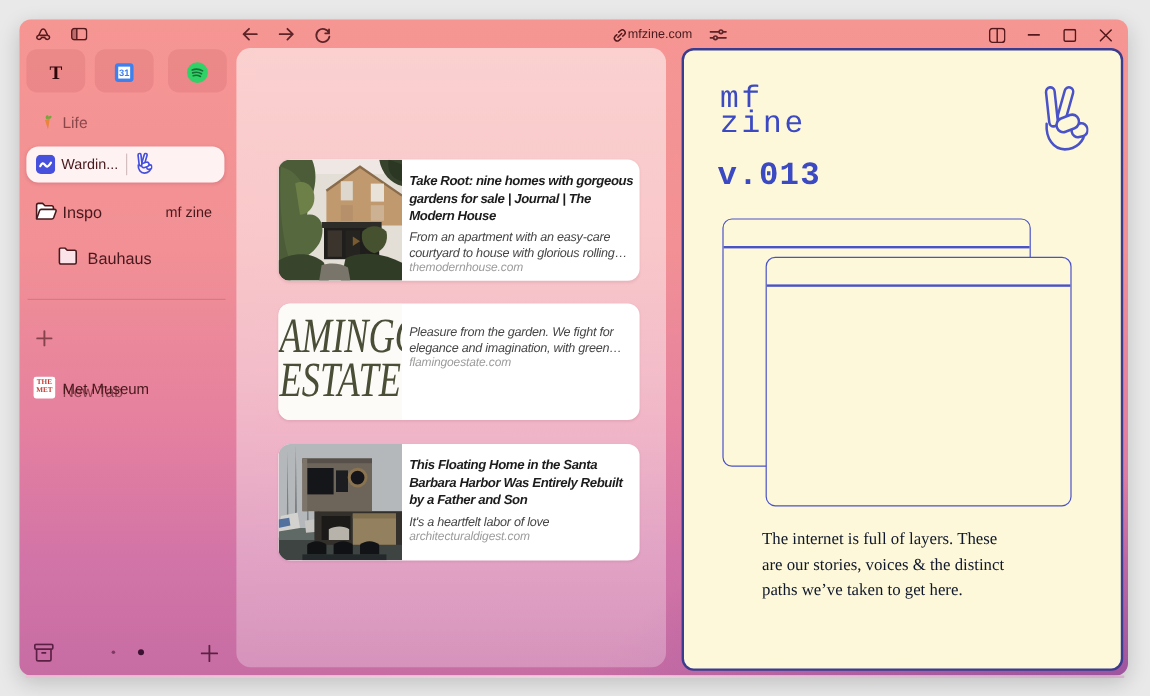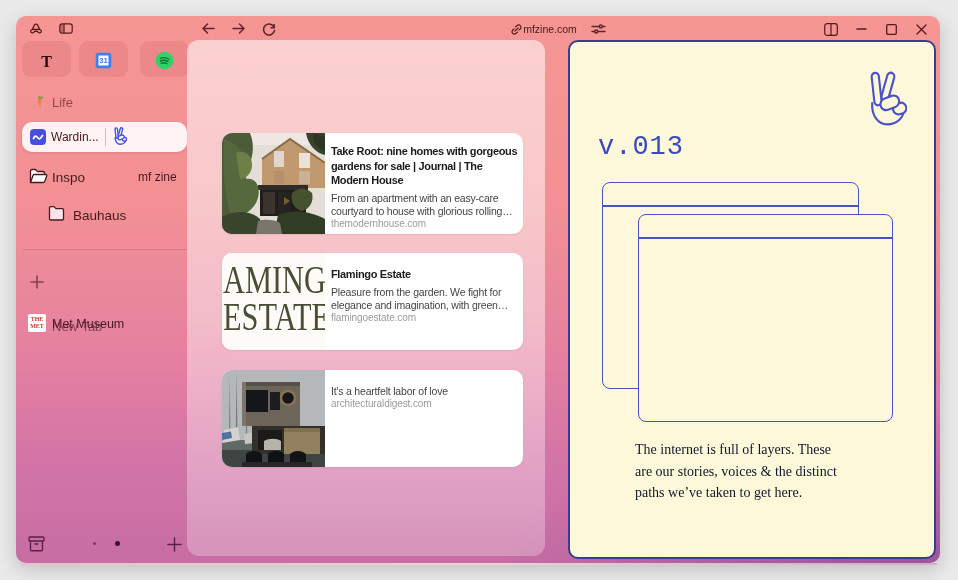--- a/index.html
+++ b/index.html
@@ -20,37 +20,37 @@
     font-size:10.5px; color:#47191c; }
   
   .appsq { position:absolute; top:25px; width:49px; height:36px; border-radius:9px;
     background:rgba(185,70,80,0.16); }
   .srow { position:absolute; font-size:13px; color:#47191c; }
   .muted { color:rgba(71,25,28,0.62);text-align:center; }
   .pill { position:absolute; left:6px; top:106px; width:165px; height:30px; border-radius:10px;
     background:rgba(255,255,255,0.88); box-shadow:0 1px 3px rgba(120,30,60,0.18); }
   .divider { position:absolute; left:7px; top:233px; width:165px; height:1px; background:rgba(120,30,50,0.18); }
   
-  .panel { position:absolute; left:171px; top:24px; width:358px; height:516px; border-radius:12px;
-    background:linear-gradient(180deg, rgba(255,255,255,0.56) 0%, rgba(255,255,255,0.45) 55%, rgba(255,255,255,0.26) 100%); }
+  .panel { position:absolute; left:181px; top:24px; width:358px; height:516px; border-radius:12px;
+    background:linear-gradient(180deg, rgba(255,255,255,0.56) 0%, rgba(255,255,255,0.45) 55%, rgba(255,255,255,0.26) 100%);font-style:italic; }
   .card { position:absolute; left:35px; width:301px; background:#fff; border-radius:10px;
     overflow:hidden; box-shadow:0 1px 2px rgba(130,40,70,0.10); }
   .cimg { position:absolute; left:0; top:0; width:103px; height:100%; overflow:hidden; }
   .ctxt { position:absolute; left:109px; right:4px; top:11px; }
   .ct { font-size:11px; line-height:14.5px; font-weight:700; color:#1c1c1c; letter-spacing:-0.35px;}
   .cd { font-size:10.5px; line-height:13px; color:#464646; margin-top:4px; letter-spacing:-0.2px;
     display:-webkit-box; -webkit-box-orient:vertical; -webkit-line-clamp:2; overflow:hidden;}
   .cu { font-size:10px; color:#9b9b9b; margin-top:0; letter-spacing:-0.1px;}
   
   .page { position:absolute; left:552px; top:24px; width:368px; height:519px;
     background:#fdf8d9; border:2px solid #3a3d8f; border-radius:10px; }
   .zinehead { position:absolute; left:30px; top:30px; font-family:"Liberation Mono",monospace;
     font-size:26px; line-height:21px; letter-spacing:2.3px; color:#3b49c2; }
   .zinever { position:absolute; left:28px; top:90px; font-family:"Liberation Mono",monospace;
-    font-size:27px; letter-spacing:1px; color:#3b49c2; }
+    font-size:27px; letter-spacing:1px; color:#3b49c2;font-weight:bold; }
   .zwin { position:absolute; border:1.6px solid #4a52c8; border-radius:8px; }
   .zwin .bar { position:absolute; left:0; right:0; top:22px; height:1.6px; background:#4a52c8; }
   .zwin.front { background:#fdf8d9; }
   .zpara { position:absolute; left:65px; top:397px; width:212px;
     font-family:"Liberation Serif",serif; font-size:14px; line-height:21.6px; color:#0f172a; }
 </style>
 </head>
 <body>
 <div class="win">
 
@@ -198,21 +198,20 @@
         <div class="ct">Take Root: nine homes with gorgeous gardens for sale | Journal | The Modern House</div>
         <div class="cd">From an apartment with an easy-care courtyard to house with glorious rolling groun...</div>
         <div class="cu">themodernhouse.com</div>
       </div>
     </div>
     <div class="card" style="top:213px;height:97px;">
       <div class="cimg" style="background:#fcfbf7;">
         <div style="position:absolute;left:1px;top:8px;font-family:'Liberation Serif',serif;font-size:41px;line-height:37px;color:#4a4e37;white-space:nowrap;transform:scaleX(0.74);transform-origin:0 0;">AMINGO<br>ESTATE</div>
       </div>
       <div class="ctxt" style="top:14px;">
-        <div class="ct">Flamingo Estate</div>
         <div class="cd">Pleasure from the garden. We fight for elegance and imagination, with green thumbs...</div>
         <div class="cu">flamingoestate.com</div>
       </div>
     </div>
     <div class="card" style="top:330px;height:97px;">
       <div class="cimg">
           <svg width="103" height="97" viewBox="0 0 103 97">
         <rect width="103" height="97" fill="#b4b8ba"></rect>
         <rect x="0" y="78" width="103" height="19" fill="#3d4442"></rect>
         <rect x="0" y="70" width="103" height="10" fill="#5f6a67"></rect>
@@ -234,27 +233,29 @@
         <path d="M62 58 H98 V62 H62 Z" fill="#817050"></path>
         <rect x="36" y="60" width="24" height="20" fill="#1b1a18"></rect>
         <path d="M42 71 C47 68 55 68 59 71 L59 80 H42 Z" fill="#b7b3ab"></path>
         <path d="M24 84 C28 80 36 80 40 84 L40 92 H24 Z" fill="#111214"></path>
         <path d="M46 84 C50 80 58 80 62 84 L62 92 H46 Z" fill="#101114"></path>
         <path d="M68 84 C72 80 80 80 84 84 L84 92 H68 Z" fill="#121316"></path>
         <rect x="20" y="92" width="70" height="5" fill="#23292a"></rect>
       </svg>
         </div>
       <div class="ctxt">
+        <div class="ct">This Floating Home in the Santa Barbara Harbor Was Entirely Rebuilt by a Father and Son</div>
         <div class="cd">It's a heartfelt labor of love</div>
         <div class="cu">architecturaldigest.com</div>
       </div>
     </div>
   </div>
 
   <div class="page">
+    <div class="zinehead">mf<br>zine</div>
     <div class="zinever">v.013</div>
     <svg class="abs" style="left:299px;top:28px" width="38" height="60" viewBox="0 0 38 57" preserveAspectRatio="none" fill="none" stroke="#4a52c8" stroke-width="2.1" stroke-linecap="round" stroke-linejoin="round">
       <rect x="4" y="2.6" width="7.2" height="31" rx="3.6" fill="#fdf8d9" transform="rotate(-6.5 7.6 18)"></rect>
       <rect x="15.4" y="2.2" width="7.2" height="27" rx="3.6" fill="#fdf8d9" transform="rotate(16.5 19 15.5)"></rect>
       <path d="M3.2 31.5 C2.4 43 9 51.7 18.3 51.7 C27.6 51.7 35 45.5 35 36.8"></path>
       <rect x="24" y="31.4" width="13.4" height="10.4" rx="5.2" fill="#fdf8d9" transform="rotate(-12 30.7 36.6)"></rect>
       <rect x="11.2" y="25.6" width="19.2" height="11.2" rx="5.6" fill="#fdf8d9" transform="rotate(-20 20.8 31.2)"></rect>
     </svg>
     <div class="zwin" style="left:32px;top:140px;width:257px;height:207px;">
         <div class="bar"></div>

